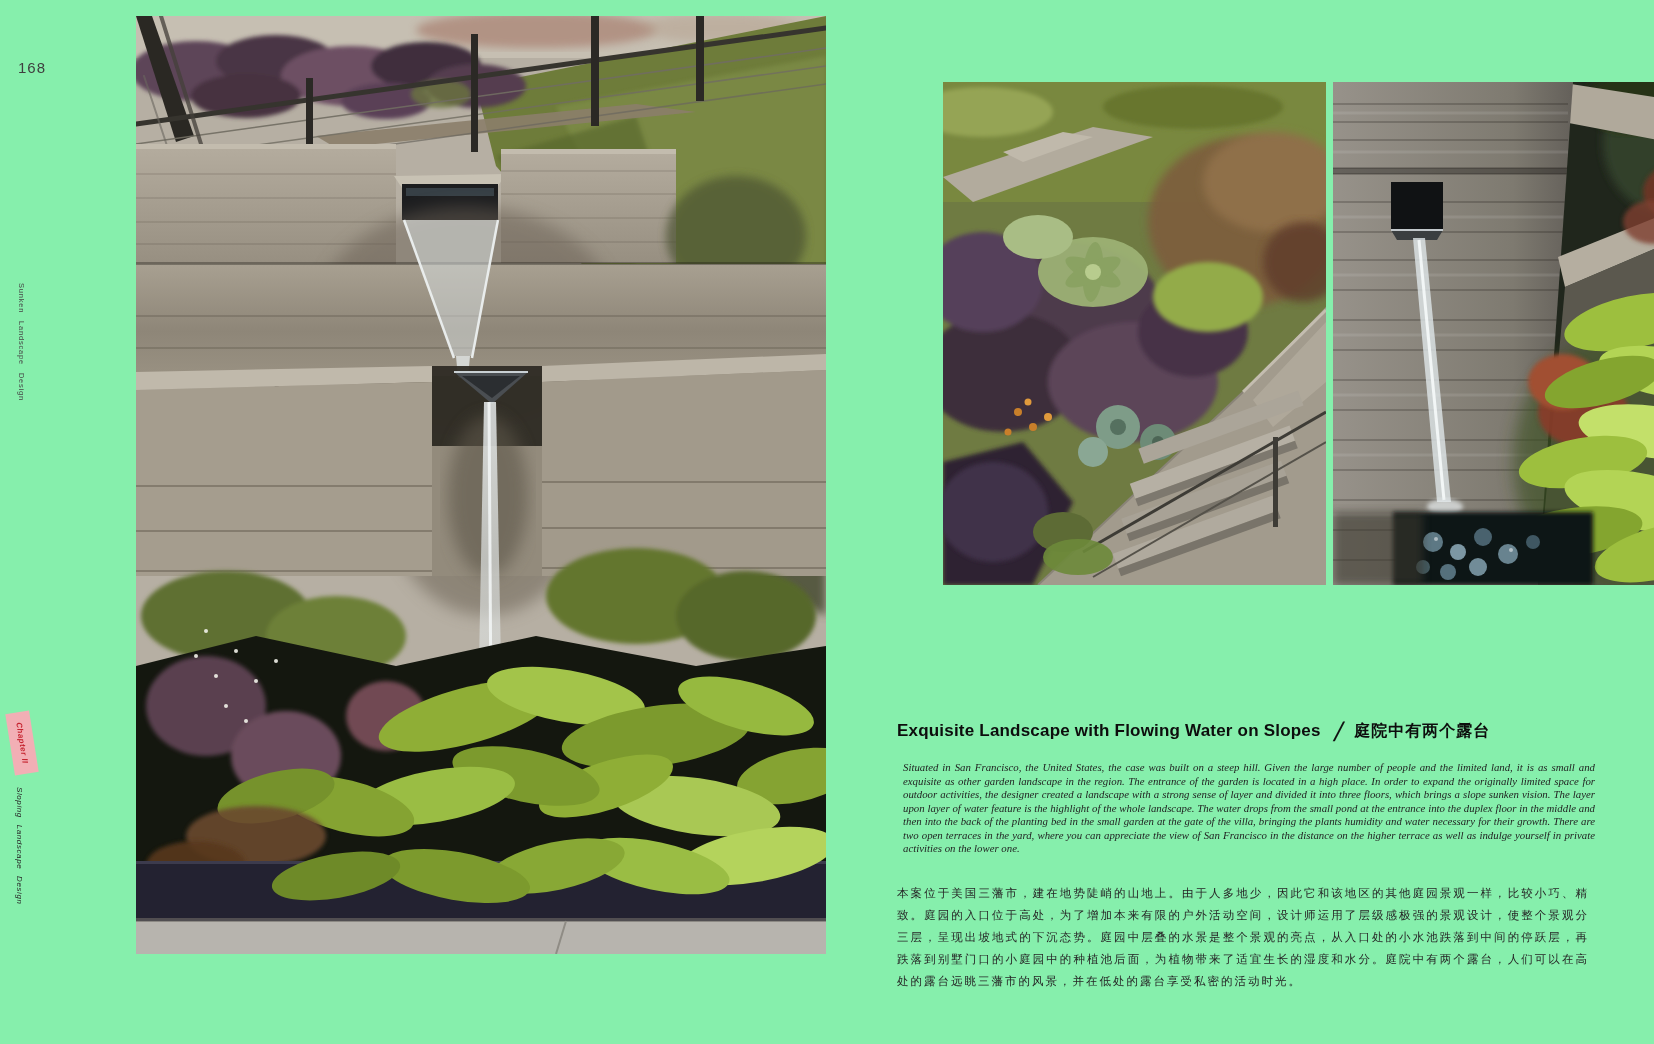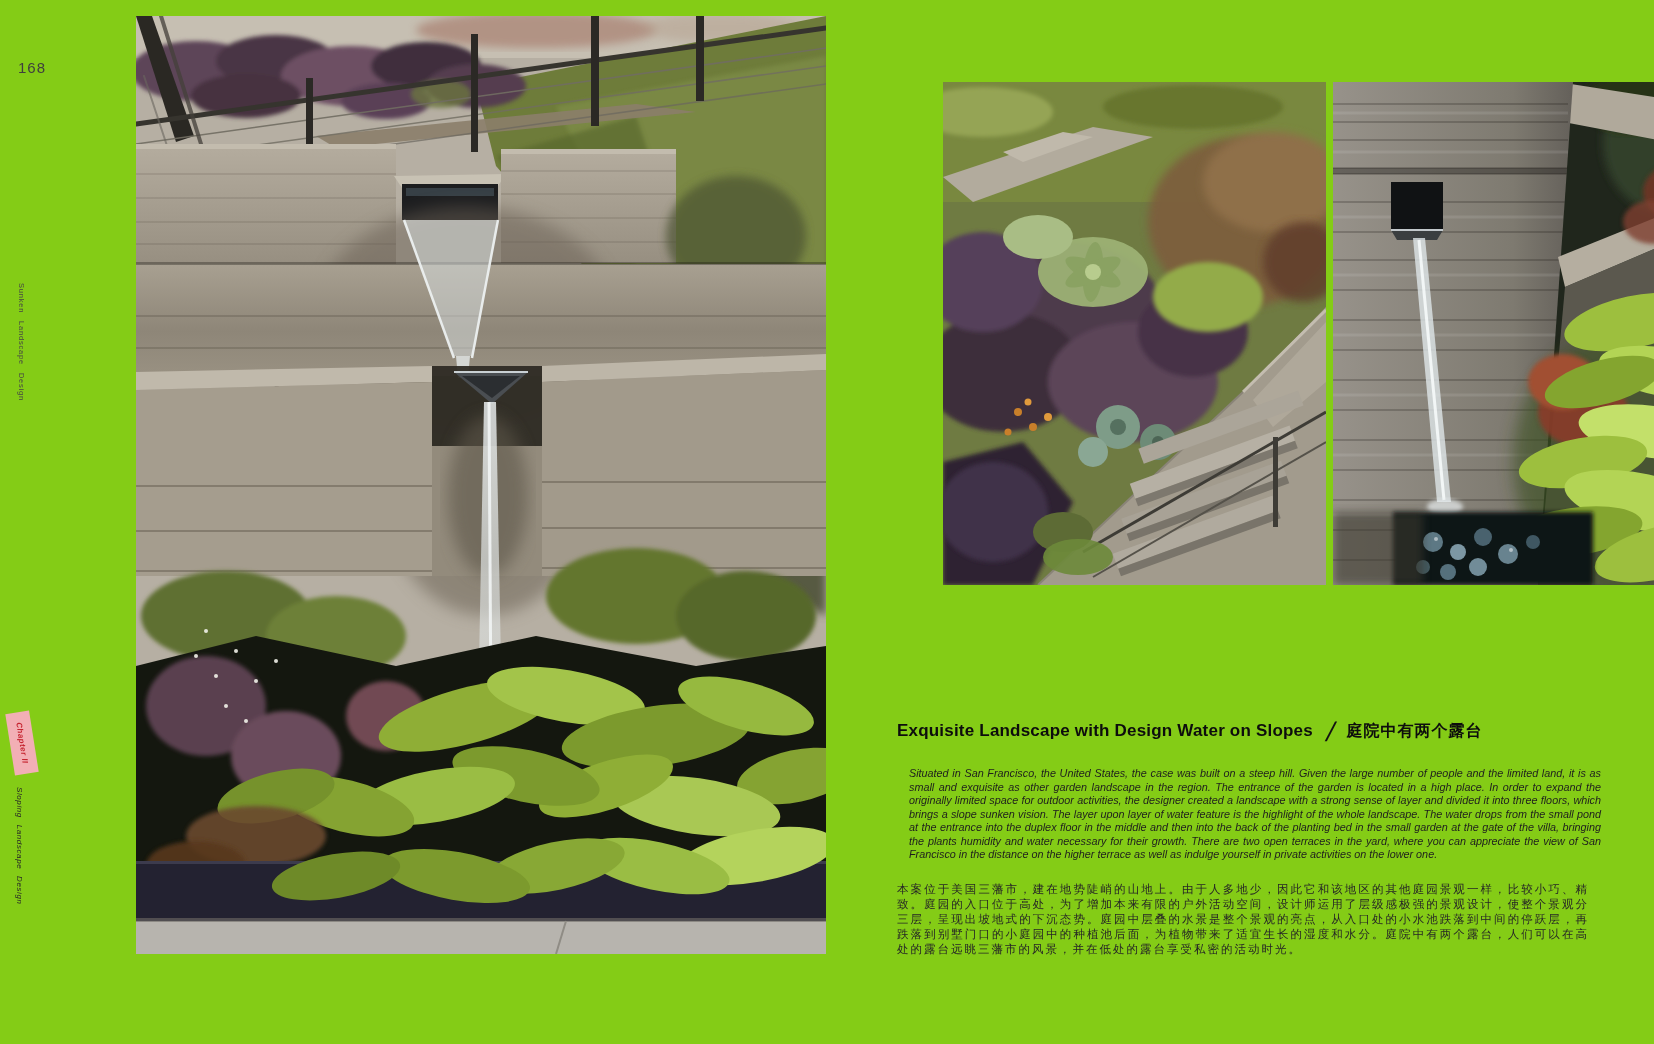--- a/index.html
+++ b/index.html
@@ -1,39 +1,39 @@
 <!DOCTYPE html>
 <html><head>
 <meta charset="utf-8">
 <style>
   html,body{margin:0;padding:0;background:#ffffff;}
-  .page{position:relative;width:1654px;height:1044px;background:#84cc16;overflow:hidden;
+  .page{position:relative;width:1654px;height:1044px;background:#86efac;overflow:hidden;
         font-family:"Liberation Sans",sans-serif;}
   .pagenum{position:absolute;left:18px;top:59px;font-size:15px;color:#3f3f3f;letter-spacing:1px;}
   .vtext{position:absolute;writing-mode:vertical-rl;text-orientation:mixed;white-space:nowrap;}
   .series-label{left:17px;top:283px;font-size:7.5px;color:#454545;letter-spacing:.8px;word-spacing:5px;}
   .section-label{left:15px;top:787px;font-size:8px;font-style:italic;color:#262626;
                  letter-spacing:.6px;word-spacing:4px;}
   .chapter-tab{position:absolute;left:10px;top:712px;width:24px;height:62px;background:#f2afb5;
                transform:rotate(-9deg);display:flex;align-items:center;justify-content:center;}
   .chapter-tab span{writing-mode:vertical-rl;text-orientation:mixed;font-size:8px;font-weight:bold;
                font-style:italic;color:#c5232f;letter-spacing:.5px;white-space:nowrap;}
   .photo{position:absolute;overflow:hidden;background:#cfcac0;}
   .photo svg{display:block;width:100%;height:100%;}
   .photo-main{left:96px;top:0;width:690px;height:938px;}
   .photo-mid{left:903px;top:66px;width:383px;height:503px;}
   .photo-right{left:1293px;top:66px;width:361px;height:503px;}
   .article{position:absolute;left:897px;top:720px;width:692px;}
   .title{margin:0;font-size:17px;font-weight:700;color:#0d0d0d;letter-spacing:.2px;line-height:22px;}
   .title .t-zh{font-size:16px;letter-spacing:1px;}
   .title .t-slash{display:inline-block;font-size:27px;font-weight:200;transform:skewX(-14deg);
                   margin:0 7px 0 9px;vertical-align:-5px;line-height:0;color:#111;}
-  .body-en{position:absolute;left:0;top:35px;width:692px;margin:12px;font-size:10.8px;line-height:13.5px;
-           font-style:italic;color:#1e1e1e;text-align:justify;}
-  .body-zh{position:absolute;left:0;top:162px;width:692px;margin:0;font-size:11.5px;line-height:15px;
+  .body-en{position:absolute;left:0;top:35px;width:692px;margin:6px;font-size:10.8px;line-height:13.5px;
+           font-style:italic;color:#1e1e1e;text-align:justify;font-family:Liberation Serif, serif;}
+  .body-zh{position:absolute;left:0;top:162px;width:692px;margin:0;font-size:11.5px;line-height:22px;
            color:#262626;text-align:justify;letter-spacing:2px;}
 </style>
 </head>
 <body>
 
 <div class="page">
 
   <div class="pagenum">168</div>
 
   <div class="vtext series-label">Sunken Landscape Design</div>
@@ -346,21 +346,21 @@
           <circle cx="90" cy="485" r="7" fill="#42595f"></circle>
         <circle cx="103" cy="457" r="2" fill="#ffffff" opacity=".5"></circle>
           <circle cx="178" cy="468" r="2" fill="#ffffff" opacity=".5"></circle>
       </g>
       <rect x="0" y="430" width="90" height="73" fill="#3a372f" opacity=".6" filter="url(#rb4)"></rect>
     </svg>
   </figure>
 
   <section class="article">
     <h1 class="title">
-      <span class="t-en">Exquisite Landscape with Design Water on Slopes</span>
+      <span class="t-en">Exquisite Landscape with Flowing Water on Slopes</span>
       <span class="t-slash">/</span>
       <span class="t-zh">庭院中有两个露台</span>
     </h1>
     <p class="body-en">Situated in San Francisco, the United States, the case was built on a steep hill. Given the large number of people and the limited land, it is as small and exquisite as other garden landscape in the region. The entrance of the garden is located in a high place. In order to expand the originally limited space for outdoor activities, the designer created a landscape with a strong sense of layer and divided it into three floors, which brings a slope sunken vision. The layer upon layer of water feature is the highlight of the whole landscape. The water drops from the small pond at the entrance into the duplex floor in the middle and then into the back of the planting bed in the small garden at the gate of the villa, bringing the plants humidity and water necessary for their growth. There are two open terraces in the yard, where you can appreciate the view of San Francisco in the distance on the higher terrace as well as indulge yourself in private activities on the lower one.</p>
     <p class="body-zh">本案位于美国三藩市，建在地势陡峭的山地上。由于人多地少，因此它和该地区的其他庭园景观一样，比较小巧、精致。庭园的入口位于高处，为了增加本来有限的户外活动空间，设计师运用了层级感极强的景观设计，使整个景观分三层，呈现出坡地式的下沉态势。庭园中层叠的水景是整个景观的亮点，从入口处的小水池跌落到中间的停跃层，再跌落到别墅门口的小庭园中的种植池后面，为植物带来了适宜生长的湿度和水分。庭院中有两个露台，人们可以在高处的露台远眺三藩市的风景，并在低处的露台享受私密的活动时光。</p>
   </section>
 
 </div>
 
 </body></html>

